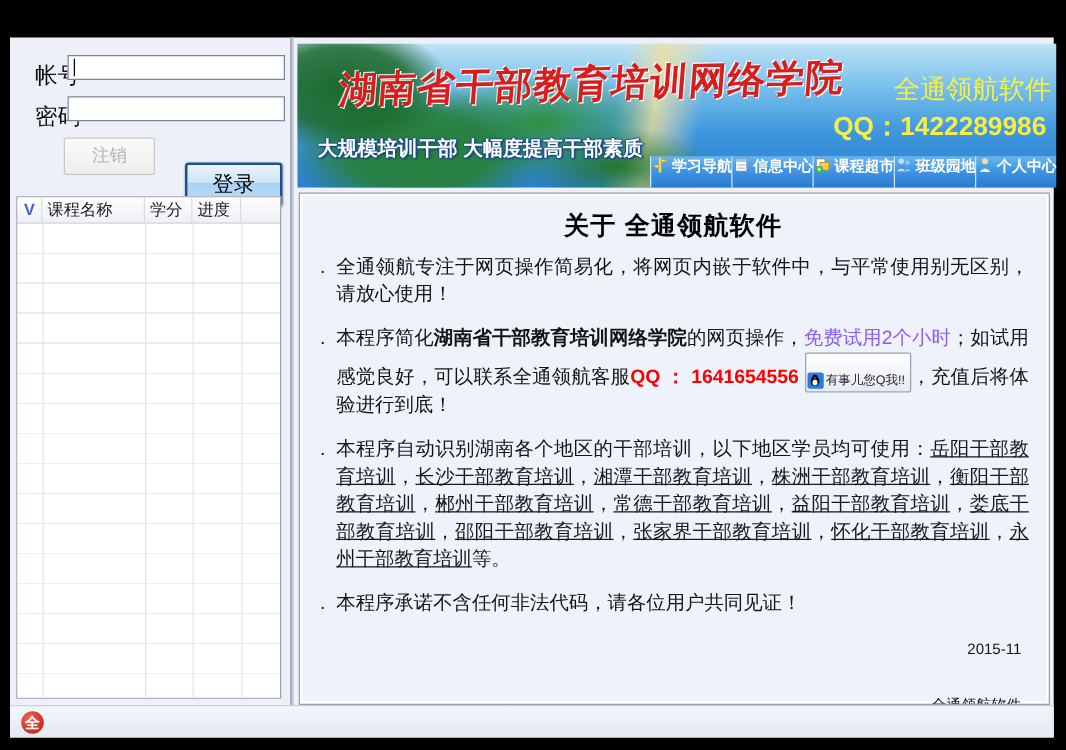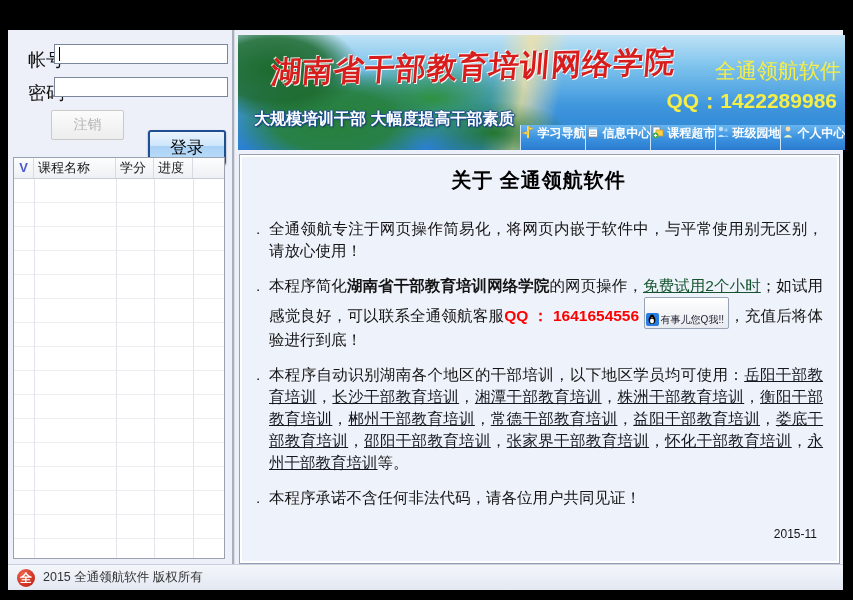--- a/index.html
+++ b/index.html
@@ -108,29 +108,29 @@
   .tab svg{flex:0 0 auto;}
   
   #about-panel{
     position:absolute;left:231px;top:124px;width:601px;height:410px;
     background:#eef2fa;border:1px solid #98a1b3;box-sizing:border-box;
     box-shadow:inset 0 0 0 2px #ffffff;
     padding:8px 16px 0 14px;overflow:hidden;
   }
   #about-title{
     text-align:center;font-size:20px;font-weight:bold;color:#000;
-    margin:4px 0 24px 0;letter-spacing:1px;
+    margin:4px 0 9px 0;letter-spacing:1px;
   }
   .para{
     position:relative;padding-left:15px;margin:0 0 13px 0;
     font-size:15.5px;line-height:22px;color:#141414;text-align:justify;
   }
   .bullet{position:absolute;left:2px;top:0;}
   .bold{font-weight:bold;}
-  .red{color:#14532d;text-decoration:underline;}
+  .red{color:#8b5cf6;}
   .redbold{color:#f00;font-weight:bold;}
   .rlink{color:#15181d;text-decoration:underline;cursor:pointer;}
   #qq-badge{
     display:inline-flex;align-items:center;gap:2px;vertical-align:-4px;
     height:17px;padding:13px 4px 0 1px;border:1px solid #98a4b5;border-radius:2px;
     background:linear-gradient(#ffffff,#e7eaef);font-size:10px;color:#223;cursor:pointer;
   }
   #qq-badge .pg{
     width:13px;height:13px;border-radius:2px;background:#2a7de0;
     display:flex;align-items:center;justify-content:center;
@@ -262,16 +262,15 @@
       <span class="bullet">.</span>
       <span>本程序承诺不含任何非法代码，请各位用户共同见证！</span>
     </p>
 
     <div class="right-block" id="about-date">2015-11</div>
     <div class="right-block" id="about-sign">全通领航软件</div>
   </div>
 
   <div id="statusbar">
     <span id="status-logo">全</span>
-    <span>2015 全通领航软件 版权所有</span>
   </div>
 
 </div>
 
 </body></html>

